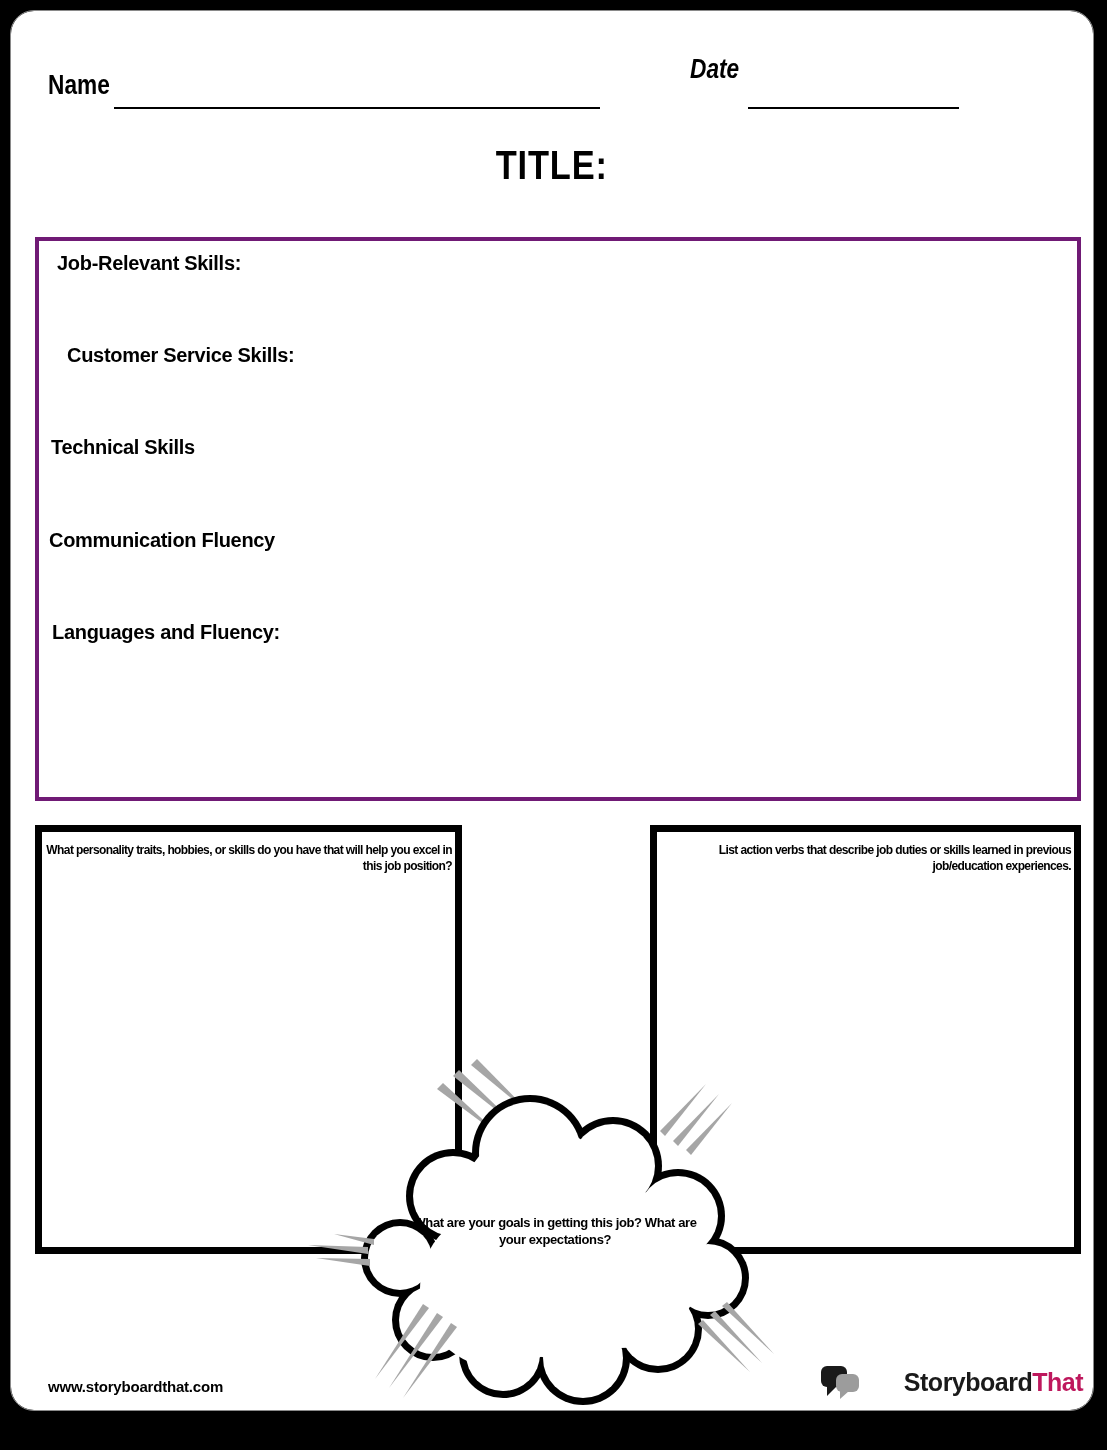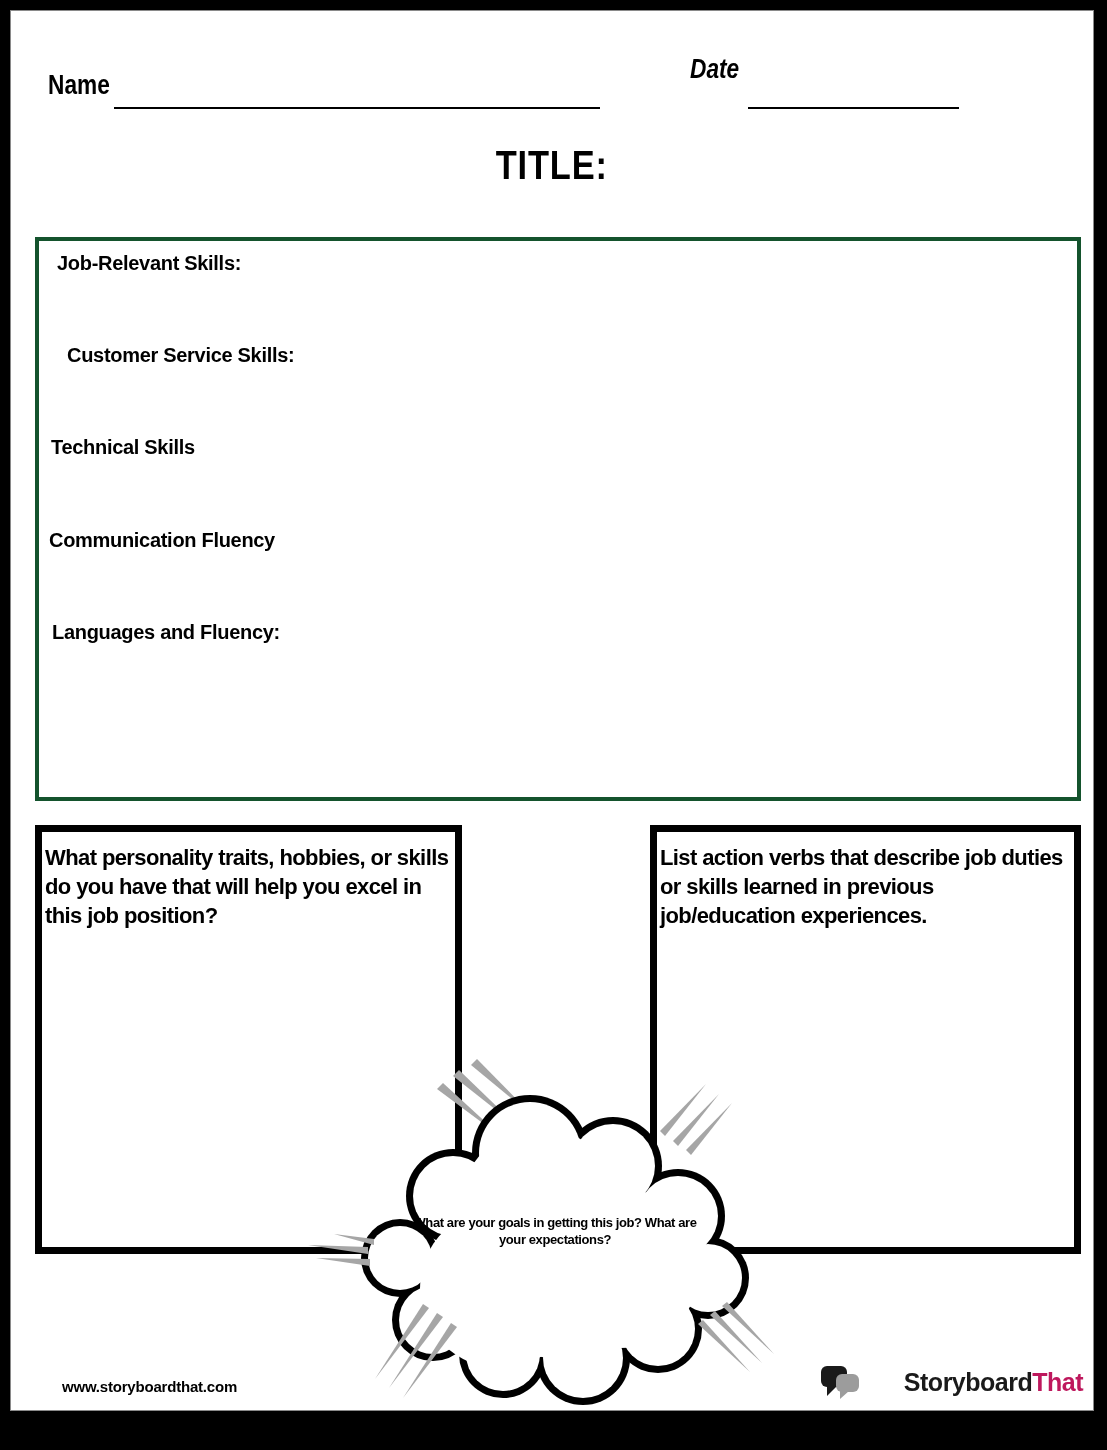--- a/index.html
+++ b/index.html
@@ -9,56 +9,57 @@
     background:#000;
     font-family:"Liberation Sans", sans-serif;
     color:#000;
     overflow:hidden;
   }
   .page{
     position:absolute;left:11px;top:11px;
     width:1082px;height:1399px;
     background:#fff;
     outline:1px solid #8a8a8a;
+    border-radius:23px;
   }
   .abs{position:absolute;}
   .cond{display:inline-block;transform:scaleX(.84);transform-origin:left bottom;font-weight:bold;}
   .cond-center{display:inline-block;transform:scaleX(.84);transform-origin:center bottom;font-weight:bold;}
   .fill-label{font-size:27px;line-height:1;}
   .blank-line{border-bottom:2px solid #000;height:1px;}
   .title-wrap{left:0;right:0;top:131px;text-align:center;}
   .title-text{font-size:41px;letter-spacing:1px;}
   .skills-box{
     left:24px;top:226px;width:1038px;height:556px;
-    border:4px solid #14532d;background:#fff;text-align:center;
+    border:4px solid #701a75;background:#fff;text-align:center;
   }
   .skill-label{position:absolute;font-size:20px;font-weight:bold;letter-spacing:-0.3px;white-space:nowrap;}
   .qbox{
     top:814px;height:415px;
     border:7px solid #000;background:#fff;
   }
   .qbox-left{left:24px;width:413px;}
   .qbox-right{left:639px;width:417px;}
   .qbox-text{
     margin:11px 3px 16px 3px;
-    text-align:left;
-    font-size:22px;font-weight:bold;
+    text-align:right;
+    font-size:12px;font-weight:bold;
     letter-spacing:-0.6px;
     line-height:1.32;
   }
   .cloud-wrap{left:279px;top:1047px;width:500px;height:354px;}
   .cloud-svg{position:absolute;left:0;top:0;}
   .cloud-text{
     position:absolute;left:110px;top:156px;width:310px;
     text-align:center;
     font-size:13px;font-weight:bold;
     letter-spacing:-0.4px;
     line-height:1.33;
   }
-  .footer-url{left:37px;top:1367px;font-size:15px;font-weight:bold;letter-spacing:-0.2px;margin-left:14px;}
+  .footer-url{left:37px;top:1367px;font-size:15px;font-weight:bold;letter-spacing:-0.2px;}
   .logo{right:10px;top:1352px;display:flex;align-items:center;gap:7px;}
   .logo-text{font-size:25px;font-weight:bold;letter-spacing:-0.5px;white-space:nowrap;}
   .logo-primary{color:#1a1a1a;margin-left:36px;}
   .logo-secondary{color:#be185d;}
 </style>
 </head>
 <body>
 
 <div class="page">
 

